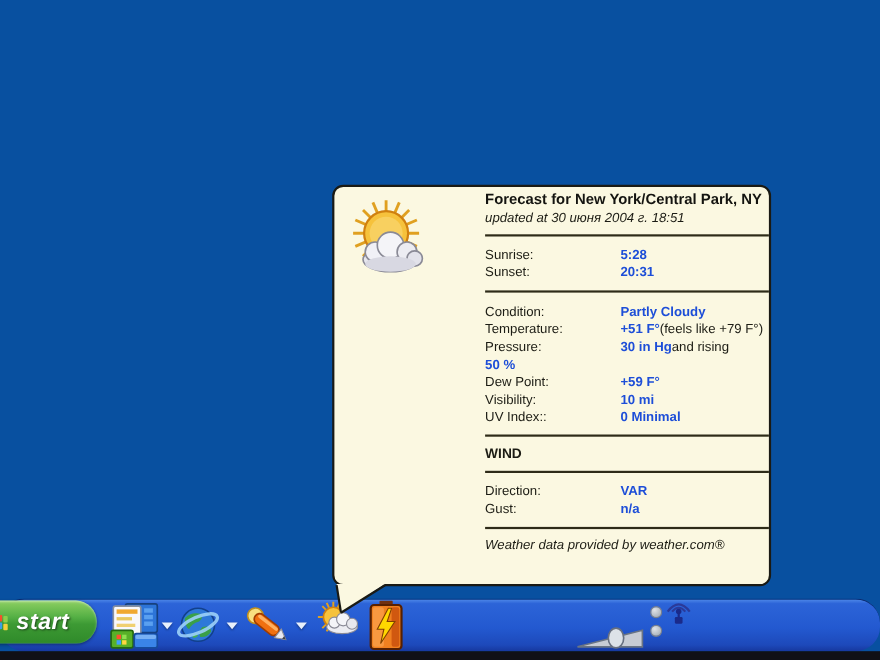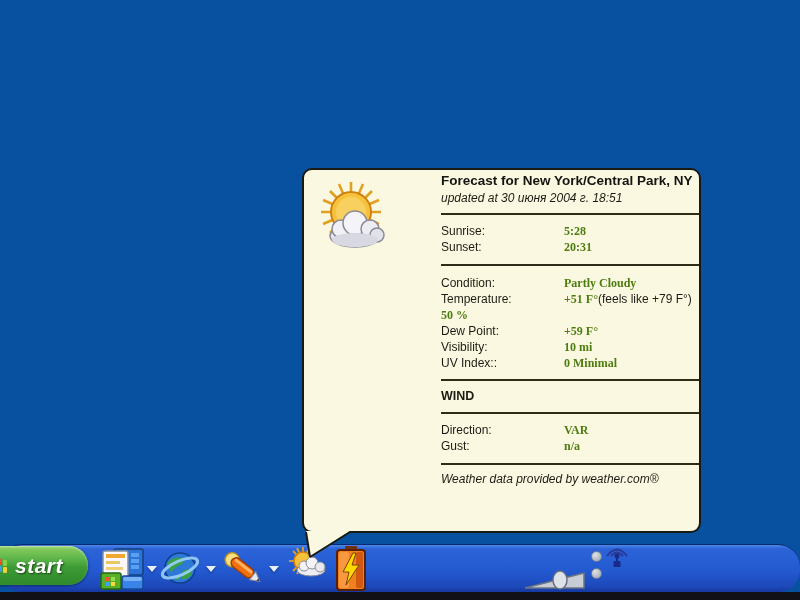--- a/index.html
+++ b/index.html
@@ -12,21 +12,21 @@
     box-sizing:border-box;overflow:hidden;}
   .balloon-tail{position:absolute;left:300px;top:531px;z-index:6;}
   .b-icon{position:absolute;left:13px;top:10px;width:74px;height:86px;}
   .b-content{position:absolute;left:101px;top:3px;width:284px;color:#1c1c14;margin-left:36px;}
   .b-title{font-size:13.5px;font-weight:bold;line-height:15px;color:#141410;}
   .b-sub{font-size:12px;font-style:italic;line-height:14px;margin-top:3px;}
   .sep{height:2px;background:#2e2b18;margin:8px 0;}
   .rowset{}
   .wrow{display:flex;font-size:12px;line-height:16px;}
   .wrow .lab{width:123px;flex:none;}
-  .wrow .val{font-weight:bold;color:#4d7c0f;white-space:nowrap;font-family:Liberation Serif, serif;}
+  .wrow .val{font-weight:bold;color:#1d4ed8;white-space:nowrap;}
   .wrow .sfx{font-weight:normal;white-space:nowrap;}
   .wind-h{font-size:12.5px;font-weight:bold;line-height:15px;margin:2px 0;}
   .attrib{font-size:12px;font-style:italic;text-align:left;line-height:14px;margin-top:1px;}
 
   
   .taskbar{position:absolute;left:0;top:544px;width:800px;height:48px;z-index:2;
     background:linear-gradient(180deg,#4d87e8 0%,#2c64d8 8%,#2359d0 55%,#1d49ba 88%,#16389f 100%);
     border-top:1px solid #0a2a70;box-sizing:border-box;border-radius:22px;}
   .bottomstrip{position:absolute;left:0;top:592px;width:800px;height:8px;background:#101016;z-index:2;}
 
@@ -102,20 +102,25 @@
 
       <div class="rowset">
         <div class="wrow">
           <span class="lab">Condition:</span>
           <span class="val">Partly Cloudy</span>
         </div>
         <div class="wrow">
           <span class="lab">Temperature:</span>
           <span class="val">+51 F°</span>
             <span class="sfx"> (feels like +79 F°)</span>
+        </div>
+        <div class="wrow">
+          <span class="lab">Pressure:</span>
+          <span class="val">30 in Hg</span>
+            <span class="sfx"> and rising</span>
         </div>
         <div class="wrow">
           <span class="val">50 %</span>
         </div>
         <div class="wrow">
           <span class="lab">Dew Point:</span>
           <span class="val">+59 F°</span>
         </div>
         <div class="wrow">
           <span class="lab">Visibility:</span>

